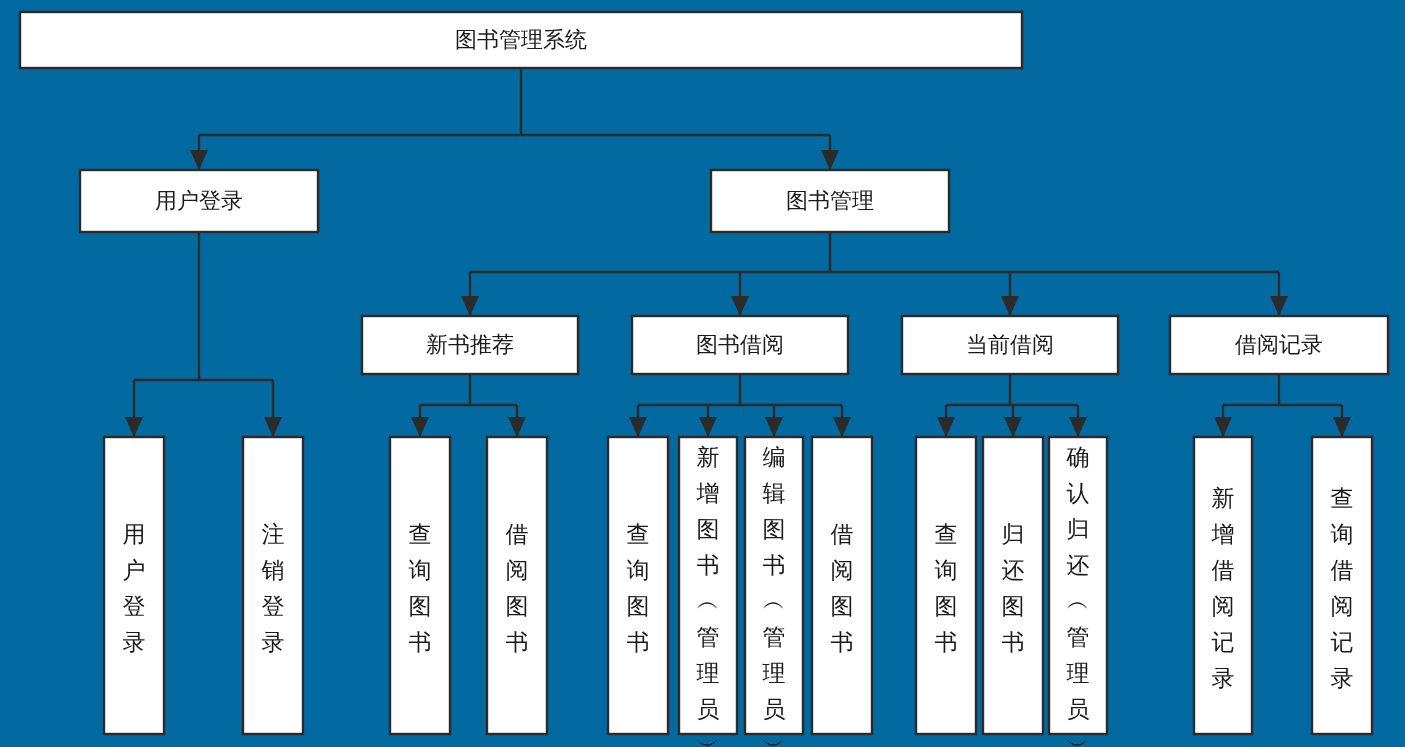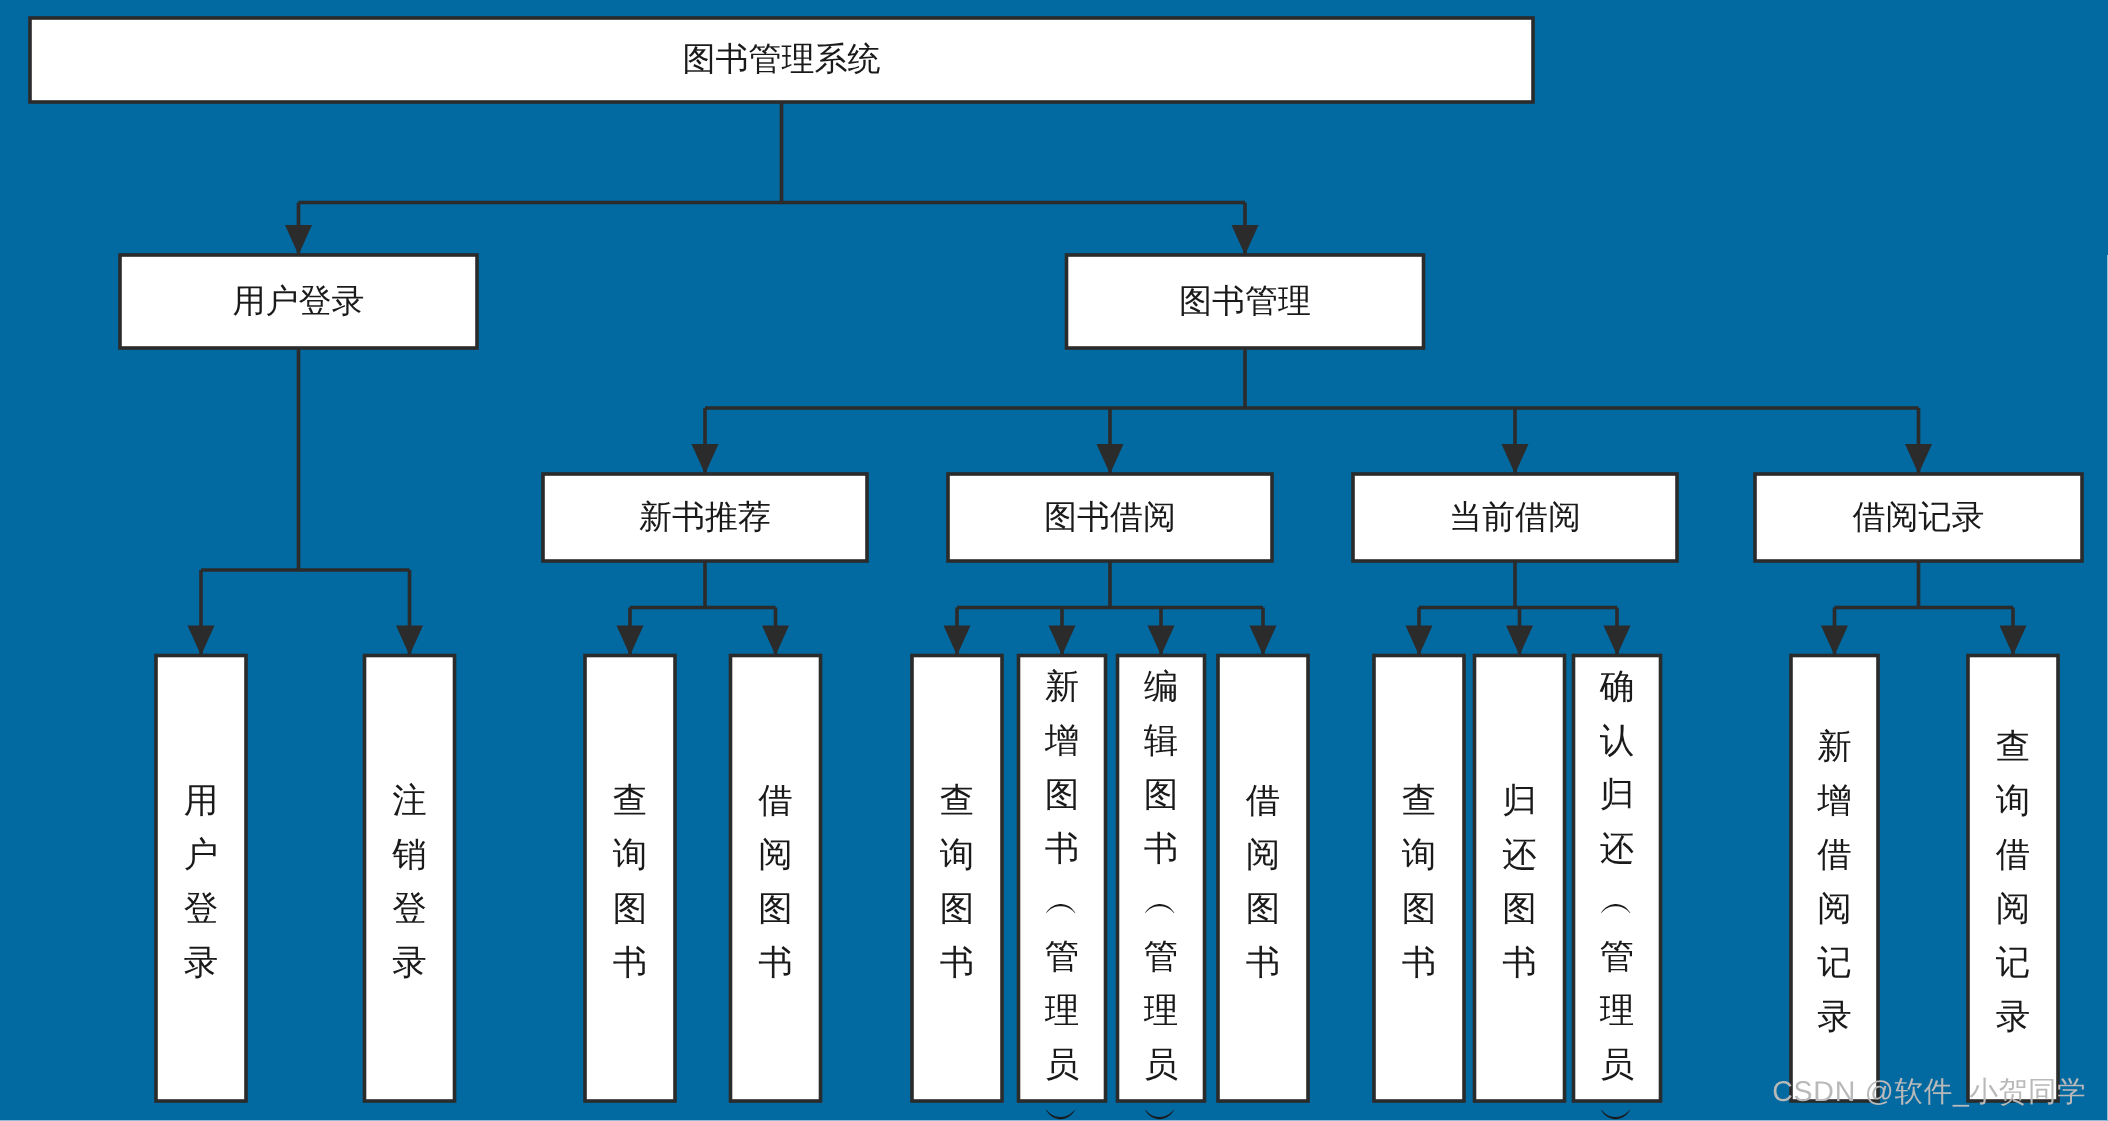--- a/index.html
+++ b/index.html
@@ -215,15 +215,14 @@
           <rect x="1194" y="437" width="58" height="297" class="node-box"></rect>
           <text x="1223" class="node-label-vert"><tspan x="1223" y="505.58">新</tspan><tspan x="1223" y="541.5799999999999">增</tspan><tspan x="1223" y="577.5799999999999">借</tspan><tspan x="1223" y="613.5799999999999">阅</tspan><tspan x="1223" y="649.5799999999999">记</tspan><tspan x="1223" y="685.5799999999999">录</tspan></text>
         </g>
         <g>
           <rect x="1312" y="437" width="60" height="297" class="node-box"></rect>
           <text x="1342" class="node-label-vert"><tspan x="1342" y="505.58">查</tspan><tspan x="1342" y="541.5799999999999">询</tspan><tspan x="1342" y="577.5799999999999">借</tspan><tspan x="1342" y="613.5799999999999">阅</tspan><tspan x="1342" y="649.5799999999999">记</tspan><tspan x="1342" y="685.5799999999999">录</tspan></text>
         </g>
       </g>
   </svg>
 
-  <div class="watermark">CSDN @软件_小贺同学</div>
 
 </div>
 
 </body></html>

